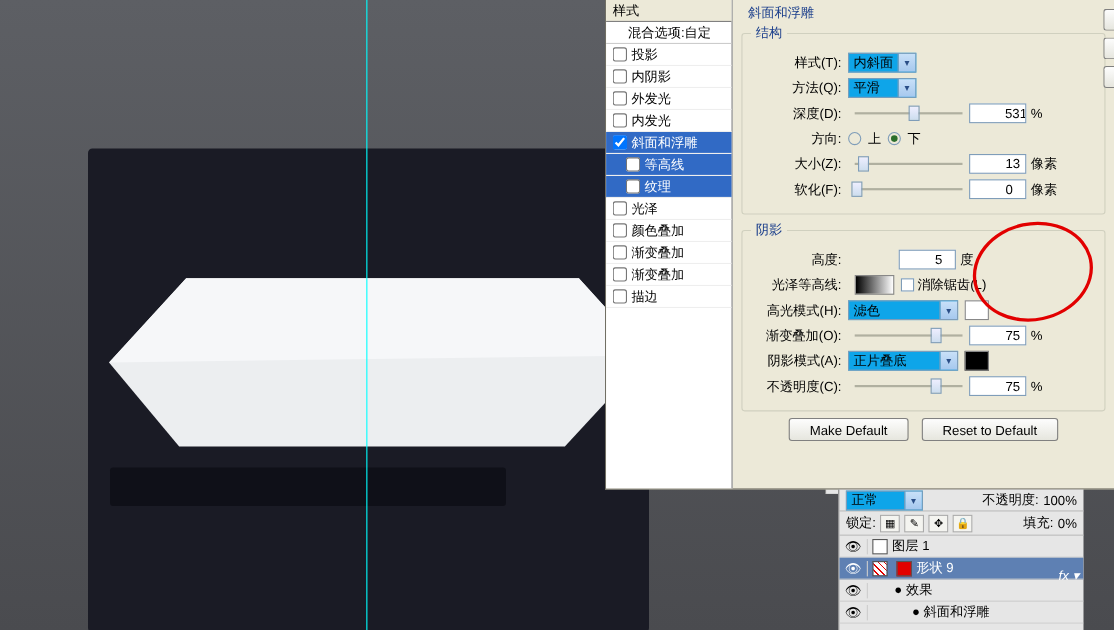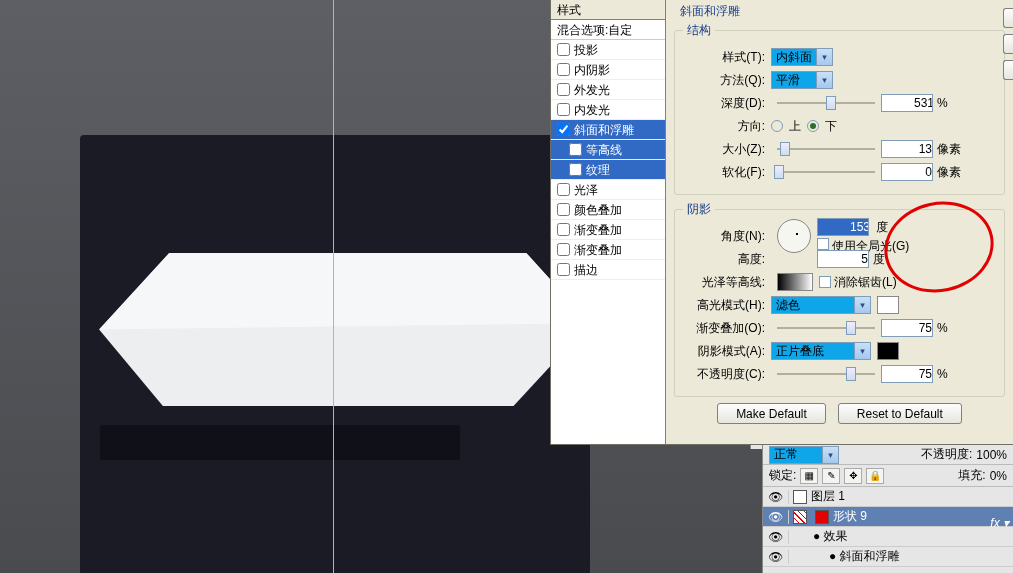--- a/index.html
+++ b/index.html
@@ -12,37 +12,37 @@
 .slot { position: absolute; left: 20px; top: 290px; width: 360px; height: 35px; background: #0f1018; border-radius: 3px; }
 .guide-line { position: absolute; left: 333px; top: 0; width: 1px; height: 573px; background: #00ffff; }
 .wm { position: absolute; left: 12px; bottom: 8px; color: #fff; font-size: 14px; }
 .wm .logo { font-weight: bold; font-size: 16px; }
 .wm .sep { margin: 0 6px; opacity: .6; }
 
 
 .dialog { position: absolute; left: 550px; top: 0; width: 463px; height: 445px; background: #ece9d8; border-left: 1px solid #716f64; border-bottom: 1px solid #716f64; display: flex; }
 .style-col { width: 115px; border-right: 1px solid #808080; background: #fff; }
 .style-title { height: 20px; line-height: 20px; padding-left: 6px; border-bottom: 1px solid #808080; background: #ece9d8; }
-.style-blend { height: 20px; line-height: 20px; padding-left: 6px; border-bottom: 1px solid #ccc; }
+.style-blend { height: 20px; line-height: 20px; padding-left: 20px; border-bottom: 1px solid #ccc; }
 .style-item { height: 20px; line-height: 20px; padding-left: 6px; display: flex; align-items: center; border-bottom: 1px solid #eee; cursor: default; }
 .style-item input { margin-right: 4px; }
 .style-item.sel { background: #316ac5; color: #fff; }
 .style-item.sub { padding-left: 18px; }
 
 .settings { flex: 1; padding: 0 8px 8px 8px; position: relative; }
 .panel-title { color: #1a3e8b; height: 22px; line-height: 22px; padding-left: 6px; }
 fieldset { border: 1px solid #d0d0bf; border-radius: 3px; margin-bottom: 6px; padding: 6px 8px 10px 8px; }
 legend { color: #1a3e8b; padding: 0 4px; }
 .row { display: flex; align-items: center; height: 22px; margin: 1px 0; }
 .row label.k { width: 82px; text-align: right; margin-right: 6px; }
 .row label.k2 { width: 82px; text-align: right; margin-right: 6px; }
 .dd { width: 62px; height: 18px; border: 1px solid #7f9db9; background: #0ea5e9; display: inline-flex; align-items: center; padding-left: 4px; position: relative; }
 .dd-wide { width: 100px; }
 .dd .arrow { position: absolute; right: 0; top: 0; width: 16px; height: 16px; background: linear-gradient(#c8e0f8,#a6c8ee); border-left: 1px solid #7f9db9; display: flex; align-items: center; justify-content: center; color: #2a4e87; font-size: 9px; }
-.num { width: 52px; height: 18px; border: 1px solid #7f9db9; background: #fff; text-align: right; padding-left: 32px; }
+.num { width: 52px; height: 18px; border: 1px solid #7f9db9; background: #fff; text-align: left; padding-left: 32px; }
 .num.sel { background: #316ac5; color: #fff; }
 .unit { margin-left: 4px; }
 .slider { width: 98px; height: 16px; margin: 0 6px; position: relative; }
 .slider::before { content: ""; position: absolute; left: 0; right: 0; top: 7px; height: 2px; background: #b0b0a0; }
 .thumb { position: absolute; top: 1px; width: 10px; height: 14px; background: linear-gradient(#eef,#cde); border: 1px solid #7f9db9; transform: translateX(-50%); }
 .radio-row { display: flex; align-items: center; gap: 6px; }
 .radio { width: 12px; height: 12px; border: 1px solid #7f9db9; border-radius: 50%; display: inline-flex; align-items: center; justify-content: center; }
 .radio.checked::after { content: ""; width: 6px; height: 6px; background: #2b6e2b; border-radius: 50%; }
 .dial { width: 34px; height: 34px; border: 1px solid #888; border-radius: 50%; background: #f6f6f0; position: relative; margin: 0 6px; }
 .dial::after { content: ""; position: absolute; left: 55%; top: 40%; width: 2px; height: 2px; background: #000; }
@@ -52,21 +52,21 @@
 .cbx { width: 12px; height: 12px; border: 1px solid #7f9db9; background: #fff; display: inline-block; margin-right: 3px; }
 .btns { display: flex; justify-content: center; gap: 12px; margin-top: 6px; }
 .btn { height: 21px; padding: 0 18px; border: 1px solid #808080; border-radius: 3px; background: linear-gradient(#fdfdfd,#e6e6de); cursor: default; }
 .circle-annot { position: absolute; left: 218px; top: 202px; width: 110px; height: 90px; border: 3px solid #e20000; border-radius: 50%; transform: rotate(-12deg); pointer-events: none; }
 
 
 .side-btns { position: absolute; right: 0; top: 8px; width: 10px; }
 .side-btn { height: 20px; border: 1px solid #808080; border-right: none; border-radius: 3px 0 0 3px; background: linear-gradient(#fdfdfd,#e6e6de); margin-bottom: 6px; }
 
 
-.layers { position: absolute; left: 762px; top: 445px; width: 251px; height: 128px; background: #e6e6e6; border-left: 1px solid #888; font-size: 12px; }
+.layers { position: absolute; left: 762px; top: 445px; width: 223px; height: 128px; background: #e6e6e6; border-left: 1px solid #888; font-size: 12px; }
 .layers .toprow { height: 20px; display: flex; align-items: center; padding: 0 6px; border-bottom: 1px solid #bbb; gap: 4px; }
 .layers .toprow .dd { width: 70px; }
 .layers .lockrow { height: 22px; display: flex; align-items: center; padding: 0 6px; border-bottom: 1px solid #bbb; gap: 4px; }
 .tool-icon { width: 18px; height: 16px; border: 1px solid #aaa; background: #f4f4f0; display: inline-flex; align-items: center; justify-content: center; font-size: 10px; }
 .layer-list { overflow: hidden; }
 .layer-row { height: 20px; display: flex; align-items: center; border-bottom: 1px solid #ccc; }
 .layer-row.sel { background: #5e80b3; color: #fff; }
 .eye { width: 26px; text-align: center; border-right: 1px solid #ccc; }
 .lswatch { width: 14px; height: 14px; margin: 0 4px; border: 1px solid #555; }
 .lswatch.red { background: #e20000; }
@@ -198,33 +198,20 @@
             <div class="thumb" style="left:2%"></div>
           </div>
         <input class="num" value="0" style="">
         <span class="unit">像素</span>
       </div>
     </fieldset>
 
     <fieldset>
       <legend>阴影</legend>
       <div class="row">
-        <label class="k2">角度(N):</label>
-        <div class="dial"></div>
-        <div style="display:flex;flex-direction:column;gap:2px">
-          <div>
-            <input class="num sel" value="153" style="">
-            <span class="unit">度</span>
-          </div>
-          <div>
-            <span class="cbx"></span><span>使用全局光(G)</span>
-          </div>
-        </div>
-      </div>
-      <div class="row">
         <label class="k2">高度:</label>
         <div style="width:46px"></div>
         <input class="num" value="5" style="">
         <span class="unit">度</span>
       </div>
       <div class="row">
         <label class="k2">光泽等高线:</label>
         <div class="swatch"></div>
         <span class="cbx"></span>
           <span>消除锯齿(L)</span>

